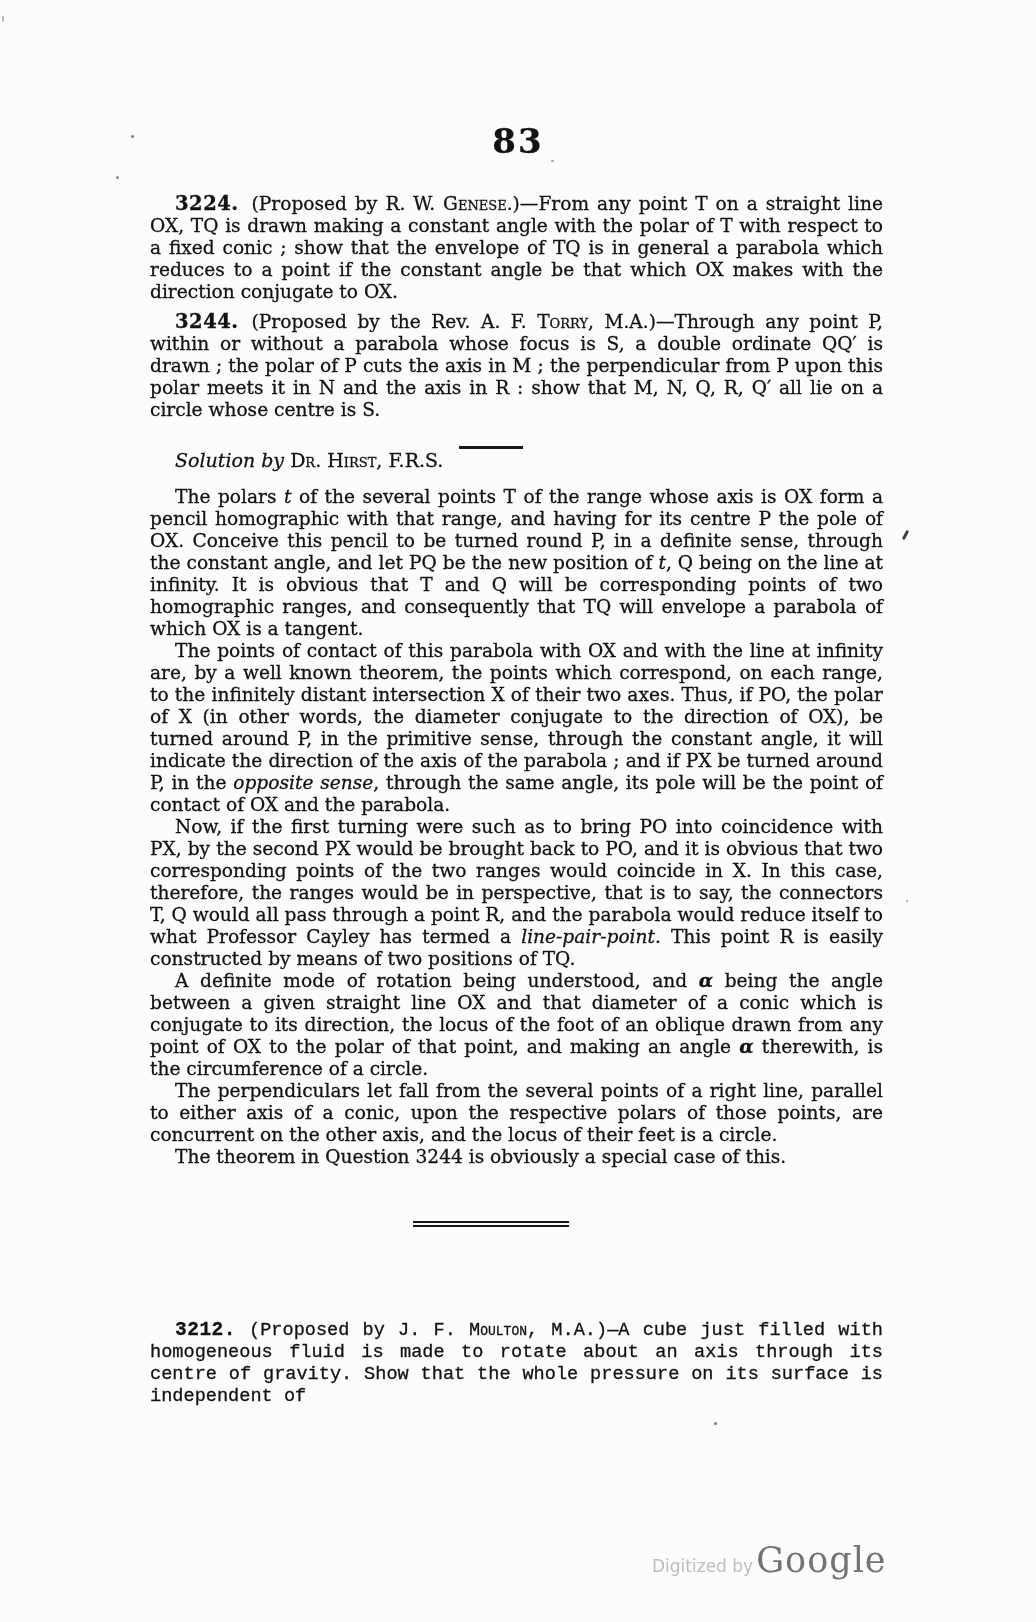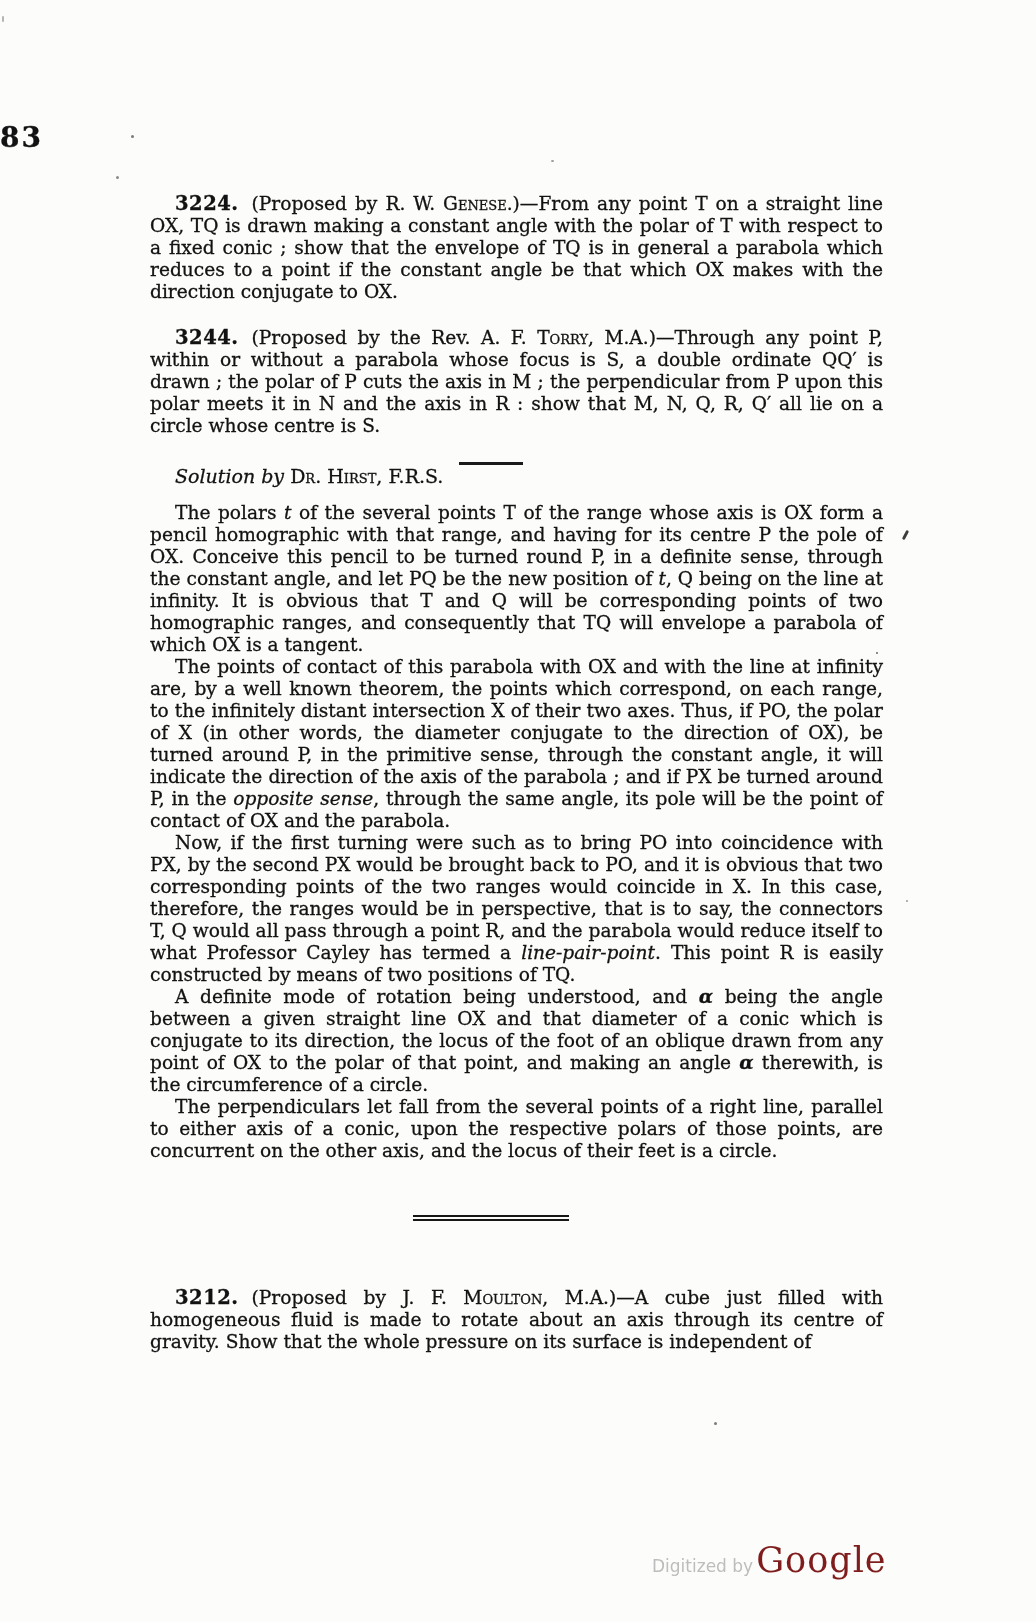--- a/index.html
+++ b/index.html
@@ -5,55 +5,55 @@
   html,body { margin:0; padding:0; background:#fcfcfa; }
   .page {
     position:relative; width:1036px; height:1622px;
     background:#fcfcfa; overflow:hidden;
     font-family:"DejaVu Serif","Liberation Serif",serif;
     color:#121212;
     -webkit-text-stroke:0.3px #151515;
   }
   .pagenum {
     position:absolute; top:121px; left:0; width:100%;
-    text-align:left; font-size:28px; font-weight:bold; letter-spacing:2px;
+    text-align:center; font-size:34px; font-weight:bold; letter-spacing:2px;
   }
   .content {
     position:absolute; top:193px; left:150px; width:733px;
     font-size:18.6px; line-height:22px; text-align:justify;
   }
   .content p { margin:0; text-indent:25px; }
   .qnum { font-weight:bold; font-size:19.5px; letter-spacing:0.5px; padding-right:13px; }
   .sc { font-variant:small-caps; }
   .it { font-style:italic; }
   .alpha { font-style:italic; font-weight:bold; }
-  #q3244 { margin-top:24px; }
+  #q3244 { margin-top:8px; }
   .rule-single {
     width:64px; height:0; border-top:3px solid #1a1a1a;
     margin:25px auto 0 auto; transform:translateX(-26px);
   }
   .heading { margin-top:15px; text-align:left; text-indent:0; font-size:19px; }
   #sp1 { margin-top:15px; }
   .rule-double {
     width:156px; height:2px; border-top:2px solid #171717; border-bottom:2px solid #171717;
     margin:53px auto 0 auto; transform:translateX(-26px);
   }
-  #q3212 { margin-top:66px; }
+  #q3212 { margin-top:92px;font-family:Liberation Mono, monospace; }
   .watermark {
     position:absolute; left:652px; top:1540px;
     display:flex; align-items:baseline;
     -webkit-text-stroke:0 transparent;
   }
   .wm-prefix {
     font-family:"DejaVu Sans","Liberation Sans",sans-serif;
     font-size:17px; color:#bdbdbd; margin-right:3px;
   }
   .wm-logo {
     font-family:"DejaVu Serif","Liberation Serif",serif;
-    font-size:35px; color:#7f1d1d; letter-spacing:1px;
+    font-size:35px; color:#737373; letter-spacing:1px;
   }
   .artifact { position:absolute; background:#777; border-radius:50%; }
   #art-corner { left:2px; top:16px; width:2px; height:6px; background:#b5b5b5; border-radius:1px; }
   #art-dot1 { left:131px; top:135px; width:3px; height:3px; background:#7a7a7a; }
   #art-dot2 { left:116px; top:176px; width:3px; height:3px; background:#8a8a8a; }
   #art-dot3 { left:551px; top:160px; width:3px; height:2px; background:#9a9a9a; }
   #art-apostrophe {
     left:904px; top:530px; width:3px; height:10px; background:#3d3d3d;
     border-radius:2px; transform:rotate(28deg);
   }
@@ -76,20 +76,21 @@
 
     <div class="rule-single"></div>
 
     <p class="heading"><span class="it">Solution by </span><span class="sc">Dr. Hirst</span><span>, F.R.S.</span></p>
 
     <p id="sp1"><span>The polars </span><span class="it">t</span><span> of the several points T of the range whose axis is OX form a pencil homographic with that range, and having for its centre P the pole of OX.  Conceive this pencil to be turned round P, in a definite sense, through the constant angle, and let PQ be the new position of </span><span class="it">t</span><span>, Q being on the line at infinity.  It is obvious that T and Q will be corresponding points of two homographic ranges, and consequently that TQ will envelope a parabola of which OX is a tangent.</span></p>
     <p><span>The points of contact of this parabola with OX and with the line at infinity are, by a well known theorem, the points which correspond, on each range, to the infinitely distant intersection X of their two axes.  Thus, if PO, the polar of X (in other words, the diameter conjugate to the direction of OX), be turned around P, in the primitive sense, through the constant angle, it will indicate the direction of the axis of the parabola ; and if PX be turned around P, in the </span><span class="it">opposite sense</span><span>, through the same angle, its pole will be the point of contact of OX and the parabola.</span></p>
     <p><span>Now, if the first turning were such as to bring PO into coincidence with PX, by the second PX would be brought back to PO, and it is obvious that two corresponding points of the two ranges would coincide in X.  In this case, therefore, the ranges would be in perspective, that is to say, the connectors T, Q would all pass through a point R, and the parabola would reduce itself to what Professor Cayley has termed a </span><span class="it">line-pair-point</span><span>.  This point R is easily constructed by means of two positions of TQ.</span></p>
     <p><span>A definite mode of rotation being understood, and </span><span class="alpha">α</span><span> being the angle between a given straight line OX and that diameter of a conic which is conjugate to its direction, the locus of the foot of an oblique drawn from any point of OX to the polar of that point, and making an angle </span><span class="alpha">α</span><span> therewith, is the circumference of a circle.</span></p>
     <p><span>The perpendiculars let fall from the several points of a right line, parallel to either axis of a conic, upon the respective polars of those points, are concurrent on the other axis, and the locus of their feet is a circle.</span></p>
+    <p><span>The theorem in Question 3244 is obviously a special case of this.</span></p>
 
     <div class="rule-double"></div>
 
     <p id="q3212"><b class="qnum">3212.</b><span><span>(Proposed by J. F. </span><span class="sc">Moulton</span><span>, M.A.)—A cube just filled with homogeneous fluid is made to rotate about an axis through its centre of gravity.  Show that the whole pressure on its surface is independent of</span></span></p>
 
   </div>
 
   <div class="watermark">
     <span class="wm-prefix">Digitized by</span>
     <span class="wm-logo">Google</span>

